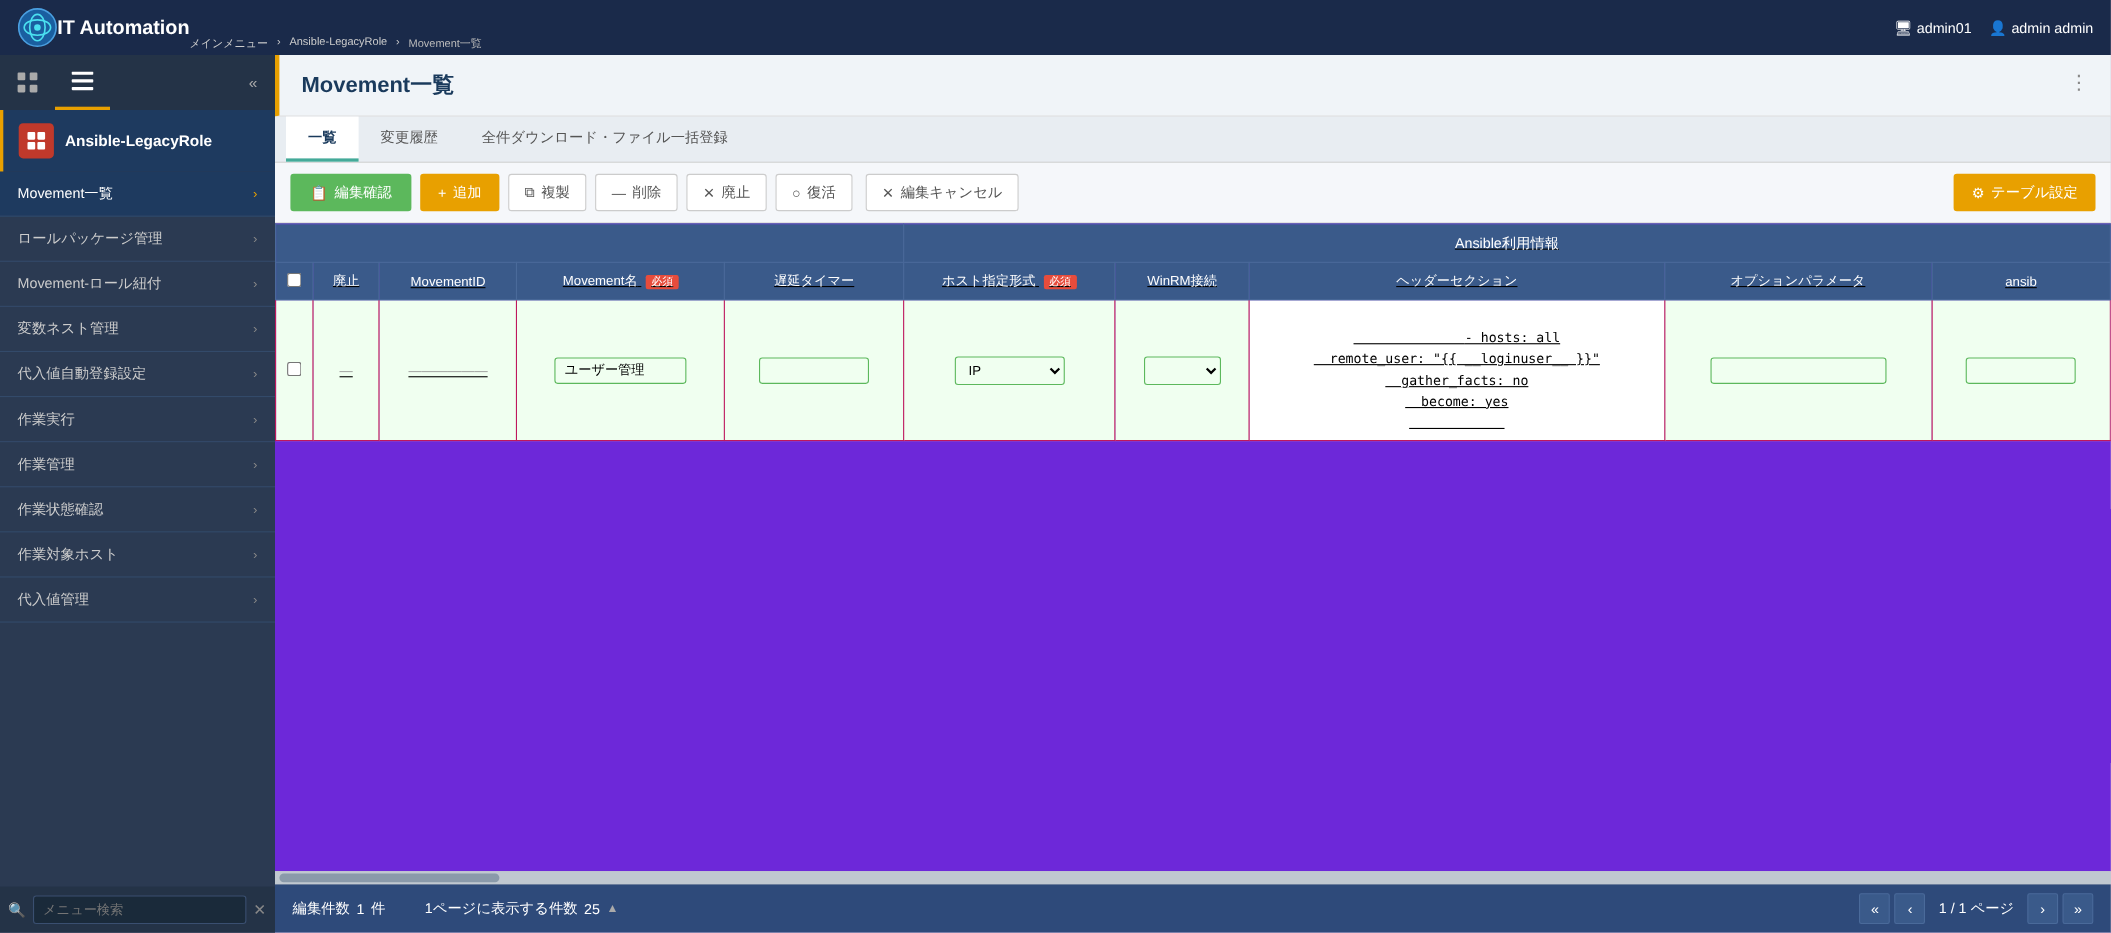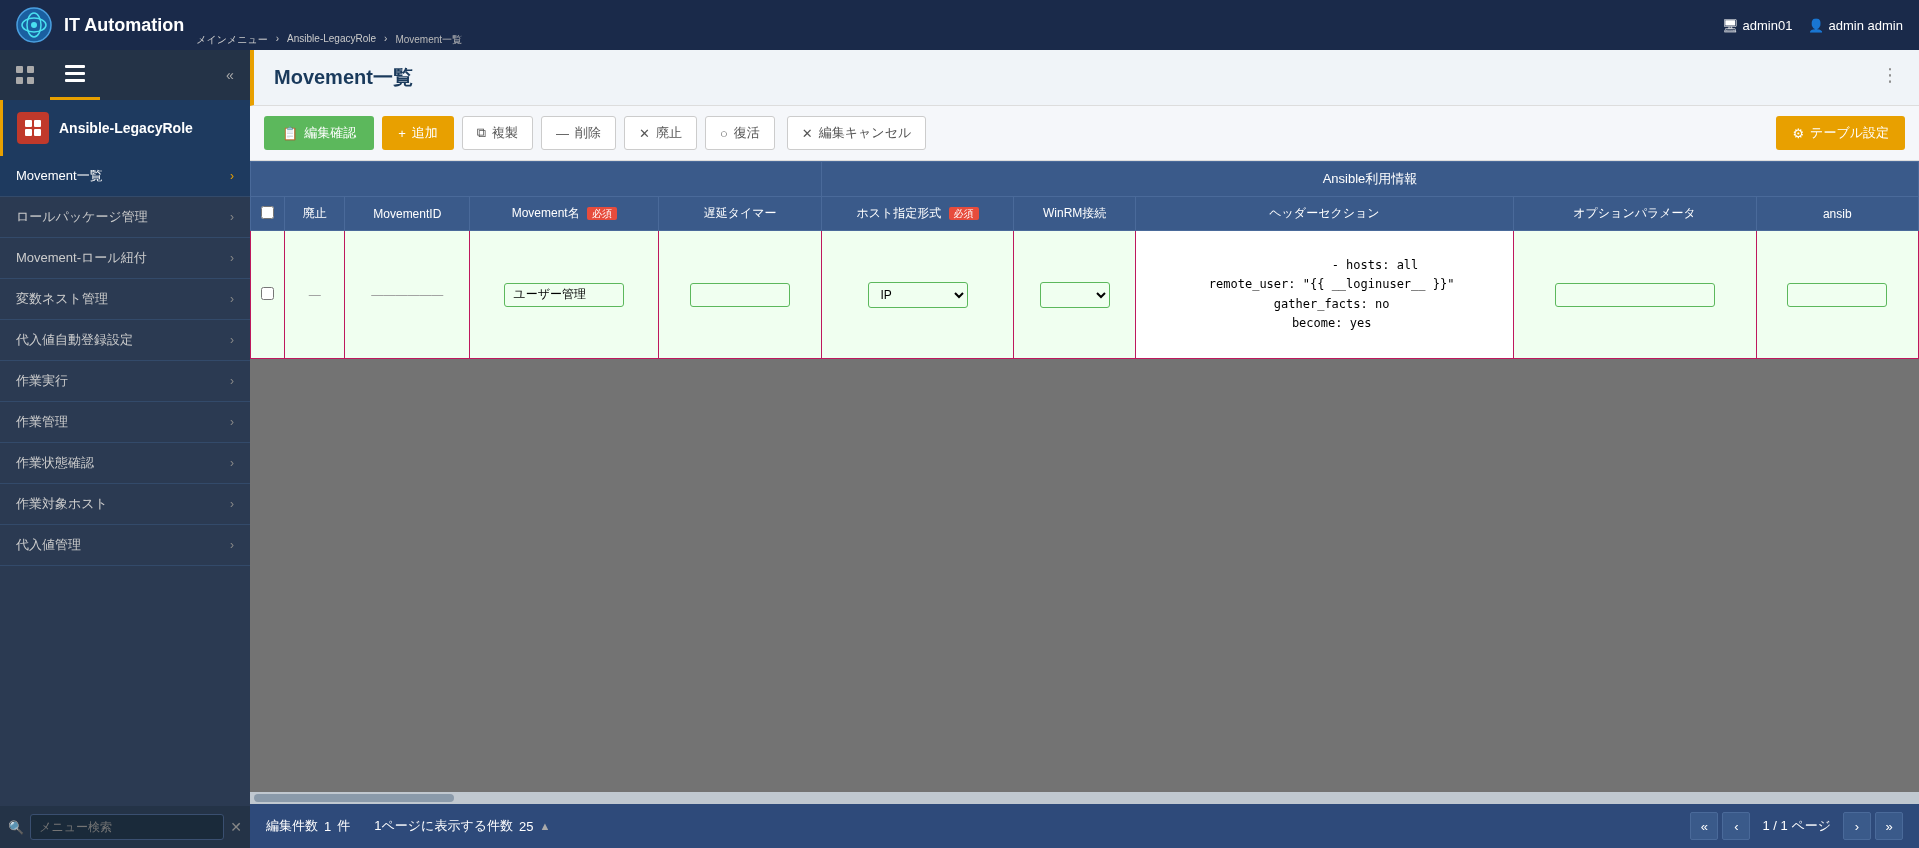--- a/index.html
+++ b/index.html
@@ -4,21 +4,21 @@
   <style>
     * { box-sizing: border-box; margin: 0; padding: 0; }
     body { font-family: 'Meiryo', 'Yu Gothic', sans-serif; font-size: 13px; background: #d0d0d0; overflow: hidden; }
 
     
     .top-header {
       display: flex; align-items: center; justify-content: space-between;
       background: #1a2a4a; height: 50px; padding: 0 16px;
       color: white;
     }
-    .top-header-left { display: flex; align-items: center; gap: 12px; }
+    .top-header-left { display: flex; align-items: center; }
     .app-title { font-size: 18px; font-weight: bold; color: white; }
     .breadcrumb { display: flex; gap: 8px; color: #ccc; font-size: 10px; margin-top: 29px; }
     .breadcrumb-current { color: #bbb; }
     .top-header-right { display: flex; align-items: center; gap: 16px; }
     .user-icon-box { display: flex; align-items: center; gap: 4px; }
 
     
     .main-layout { display: flex; height: calc(848px - 50px); }
 
     
@@ -105,21 +105,21 @@
       border-radius: 3px; cursor: pointer; font-size: 13px; display: flex; align-items: center; gap: 6px;
       margin-left: 4px;
     }
     .btn-table-settings {
       background: #e8a000; color: white; border: none; padding: 8px 16px;
       border-radius: 3px; cursor: pointer; font-size: 13px; display: flex; align-items: center; gap: 6px;
       margin-left: auto;
     }
 
     
-    .table-wrapper { flex: 1; overflow: auto; background: #737373; }
+    .table-wrapper { flex: 1; overflow: auto; background: #6d28d9; text-decoration: underline; }
     .data-table { width: 100%; border-collapse: collapse; font-size: 12px; min-width: 1200px; }
     .th-ansible-info {
       background: #1e3a6a; color: white; text-align: left; padding: 8px 10px;
       border-left: 3px solid #e8a000; font-size: 13px;
     }
     .data-table th {
       background: #3a5a8a; color: white; padding: 8px 10px;
       border: 1px solid #4a6a9a; text-align: center; font-weight: normal; white-space: nowrap;
     }
     .data-table td {
@@ -158,21 +158,21 @@
       background: #f0fff0; width: 100px; font-size: 12px;
     }
     .ansible-info-cell {
       background: #f0fff0; padding: 8px 10px; font-family: monospace; font-size: 12px;
       text-align: left; white-space: pre; line-height: 1.6;
       border: 1px solid #5cb85c;
     }
 
     
     .pagination-bar {
-      display: flex; align-items: center; gap: 8px; padding: 8px 16px;
+      display: flex; align-items: center; gap: 20px; padding: 8px 16px;
       background: #2e4a7a; color: white; font-size: 13px;
     }
     .pagination-info { display: flex; align-items: center; gap: 6px; }
     .pagination-per-page { display: flex; align-items: center; gap: 6px; margin-left: 16px; }
     .per-page-chevron { color: #aaa; font-size: 11px; cursor: pointer; }
     .pagination-nav { display: flex; align-items: center; gap: 4px; margin-left: auto; }
     .page-nav-btn {
       width: 28px; height: 28px; display: flex; align-items: center; justify-content: center;
       background: #3a5a8a; border: 1px solid #4a6a9a; color: white; cursor: pointer;
       border-radius: 2px; font-size: 13px;
@@ -308,20 +308,25 @@
     </div>
   </div>
 
   <div class="content-area">
 
     <div class="page-header">
       <span class="page-header-title">Movement一覧</span>
       <span class="page-header-more">⋮</span>
     </div>
 
+    <div class="tabs-bar">
+      <div class="tab active">一覧</div>
+      <div class="tab">変更履歴</div>
+      <div class="tab">全件ダウンロード・ファイル一括登録</div>
+    </div>
 
     <div class="toolbar">
       <button class="btn-edit-confirm">
         <span>📋</span>
         <span>編集確認</span>
       </button>
       <button class="btn-add">
         <span>+</span>
         <span>追加</span>
       </button>

